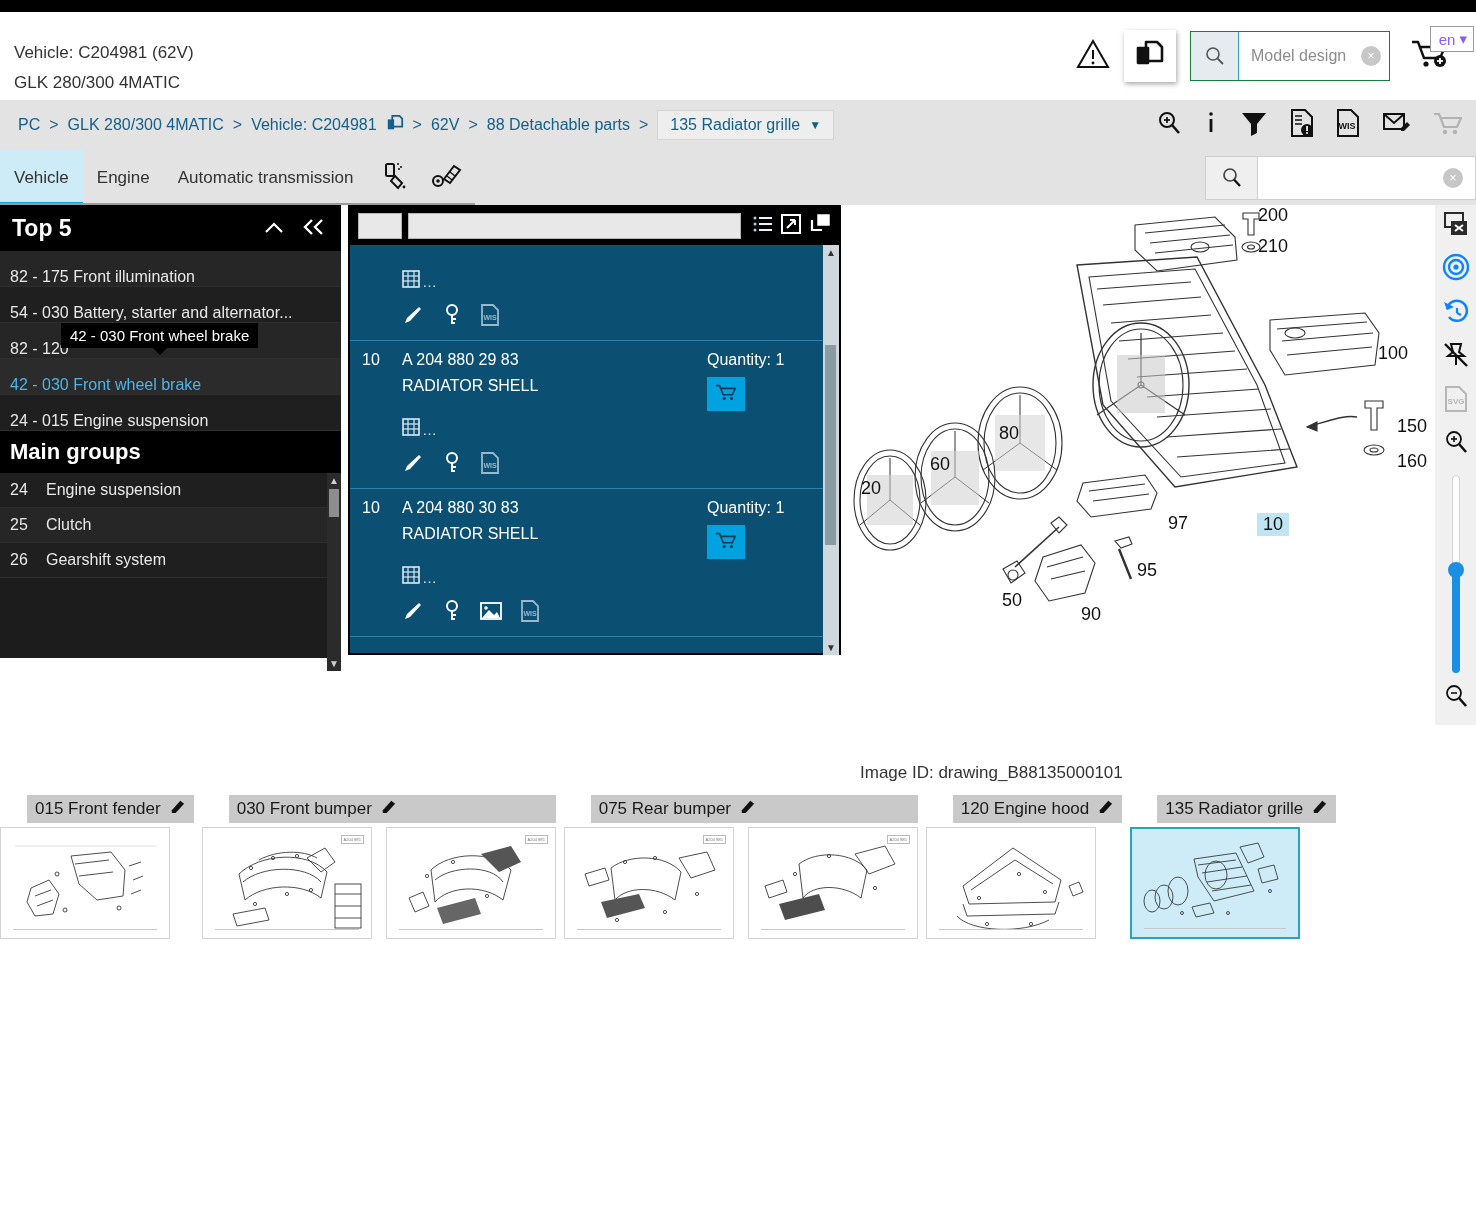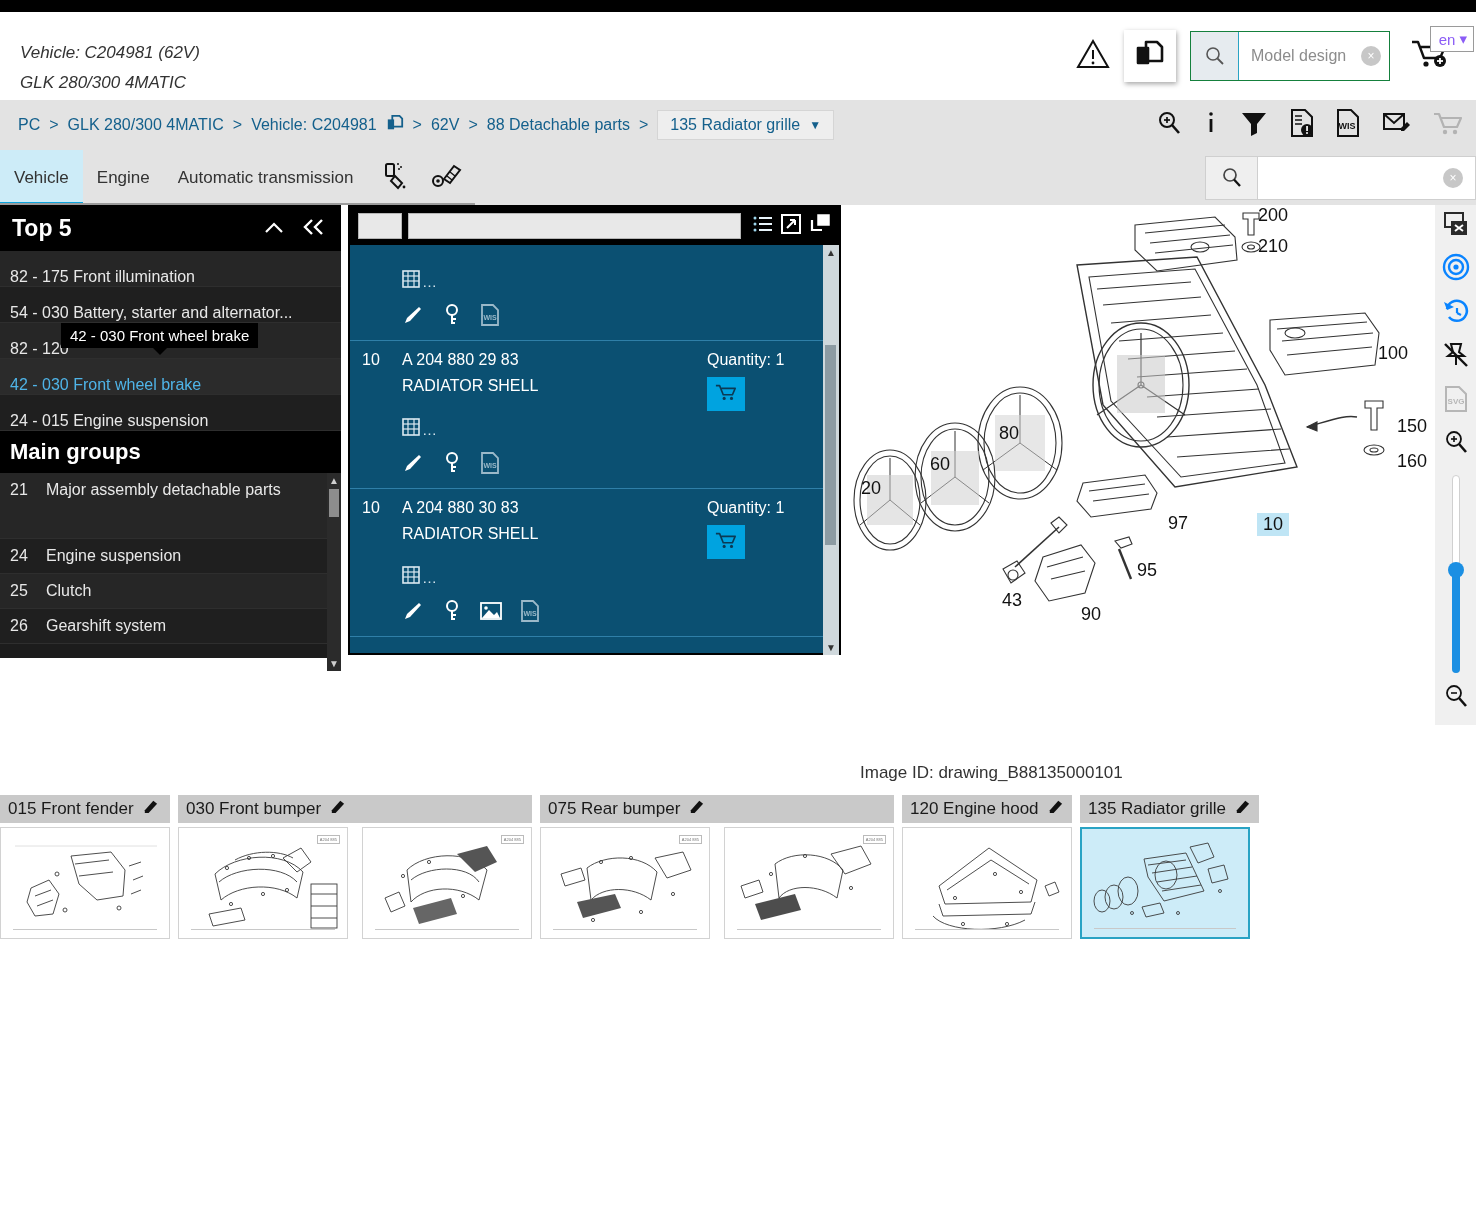--- a/index.html
+++ b/index.html
@@ -10,21 +10,21 @@
     overflow: hidden;
   }
   
   .top-strip { height: 12px; background: #000; width: 100%; }
 
   
   .header {
     height: 88px; background: #fff; position: relative;
     display: flex; align-items: flex-start;
   }
-  .veh-info { padding: 26px 0 0 20px; line-height: 30px; font-style: italic; }
+  .veh-info { padding: 26px 0 0 14px; line-height: 30px; }
   .veh-line { font-size: 17px; color: #333; }
   .header-right {
     position: absolute; right: 0; top: 0; height: 88px;
     display: flex; align-items: center; gap: 0;
   }
   .warn-icon { margin-right: 14px; }
   .copy-btn {
     width: 52px; height: 52px; background: #fff;
     box-shadow: 1px 2px 5px rgba(0,0,0,.35);
     display: flex; align-items: center; justify-content: center;
@@ -201,21 +201,21 @@
   .vslider .knob {
     position: absolute; left: -2px; bottom: 95px; width: 16px; height: 16px;
     border-radius: 50%; background: #1b8fe3;
   }
 
   
   .thumbs { position: absolute; left: 0; top: 795px; display: flex; align-items: flex-start; }
   .tgroup { display: flex; flex-direction: column; margin-right: 8px; }
   .tg-head {
     background: #c9c9c9; height: 28px; display: flex; align-items: center;
-    padding: 0 8px; gap: 8px; font-size: 17px; color: #1a1a1a;
+    padding: 0 8px; gap: 8px; font-size: 17px; color: #1a1a1a; margin-left: 27px;
   }
   .tg-imgs { display: flex; gap: 14px; margin-top: 4px; }
   .thumb {
     width: 170px; height: 112px; background: #fff; border: 1px solid #d2d2d2;
     position: relative; overflow: hidden;
   }
   .thumb.sel { background: #cdecf8; border: 2px solid #29a3c4; }
   .thumb svg { position: absolute; left: 0; top: 0; }
   .thumb .baseline { position: absolute; left: 12px; right: 12px; bottom: 8px; height: 1px; background: #c8c8c8; }
   .t-code { position: absolute; right: 7px; top: 7px; font-size: 4px; color: #777; border: 1px solid #bbb; padding: 1px 2px; }
@@ -441,24 +441,20 @@
       <span>24 - 015 Engine suspension</span>
     </div>
 
     <div class="tooltip">42 - 030 Front wheel brake</div>
 
     <div class="mg-head">
       <span>Main groups</span>
     </div>
 
     <div class="mg-list">
-      <div class="mg-item tall">
-        <span class="mg-num">21</span>
-        <span>Major assembly detachable parts</span>
-      </div>
       <div class="mg-item alt">
         <span class="mg-num">24</span>
         <span>Engine suspension</span>
       </div>
       <div class="mg-item">
         <span class="mg-num">25</span>
         <span>Clutch</span>
       </div>
       <div class="mg-item alt">
         <span class="mg-num">26</span>
@@ -739,21 +735,21 @@
     <span class="callout" style="left:533px;top:138px;">100</span>
     <span class="callout" style="left:552px;top:211px;">150</span>
     <span class="callout" style="left:552px;top:246px;">160</span>
     <span class="callout hl" style="left:412px;top:308px;">10</span>
     <span class="callout" style="left:154px;top:218px;">80</span>
     <span class="callout" style="left:85px;top:249px;">60</span>
     <span class="callout" style="left:16px;top:273px;">20</span>
     <span class="callout" style="left:323px;top:308px;">97</span>
     <span class="callout" style="left:292px;top:355px;">95</span>
     <span class="callout" style="left:236px;top:399px;">90</span>
-    <span class="callout" style="left:157px;top:385px;">43</span>
+    <span class="callout" style="left:157px;top:385px;">50</span>
   </div>
 
   <div class="vtools" style="top:0;height:520px;">
     <span class="vt">
       <svg width="26" height="26" viewBox="0 0 26 26">
           <rect x="2" y="2" width="18" height="14" fill="none" stroke="#2a2a2a" stroke-width="2"></rect>
           <rect x="8" y="10" width="16" height="14" fill="#2a2a2a"></rect>
           <path d="M12 14 l8 6 M20 14 l-8 6" stroke="#fff" stroke-width="2"></path>
         </svg>
     </span>

